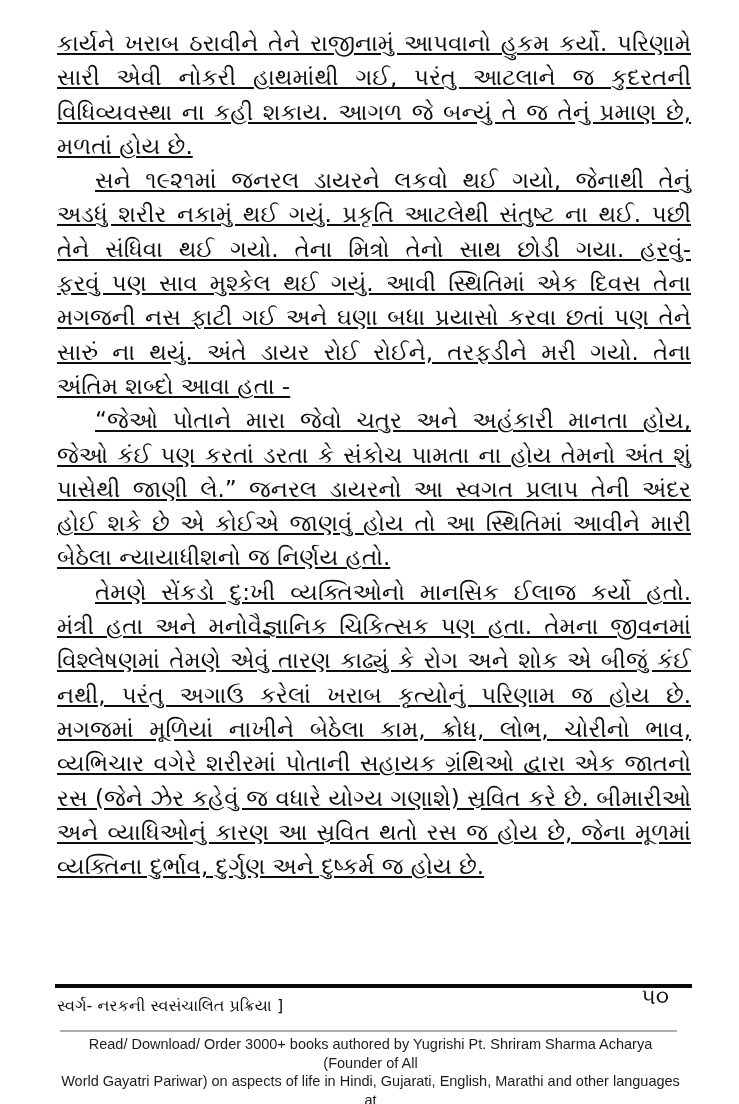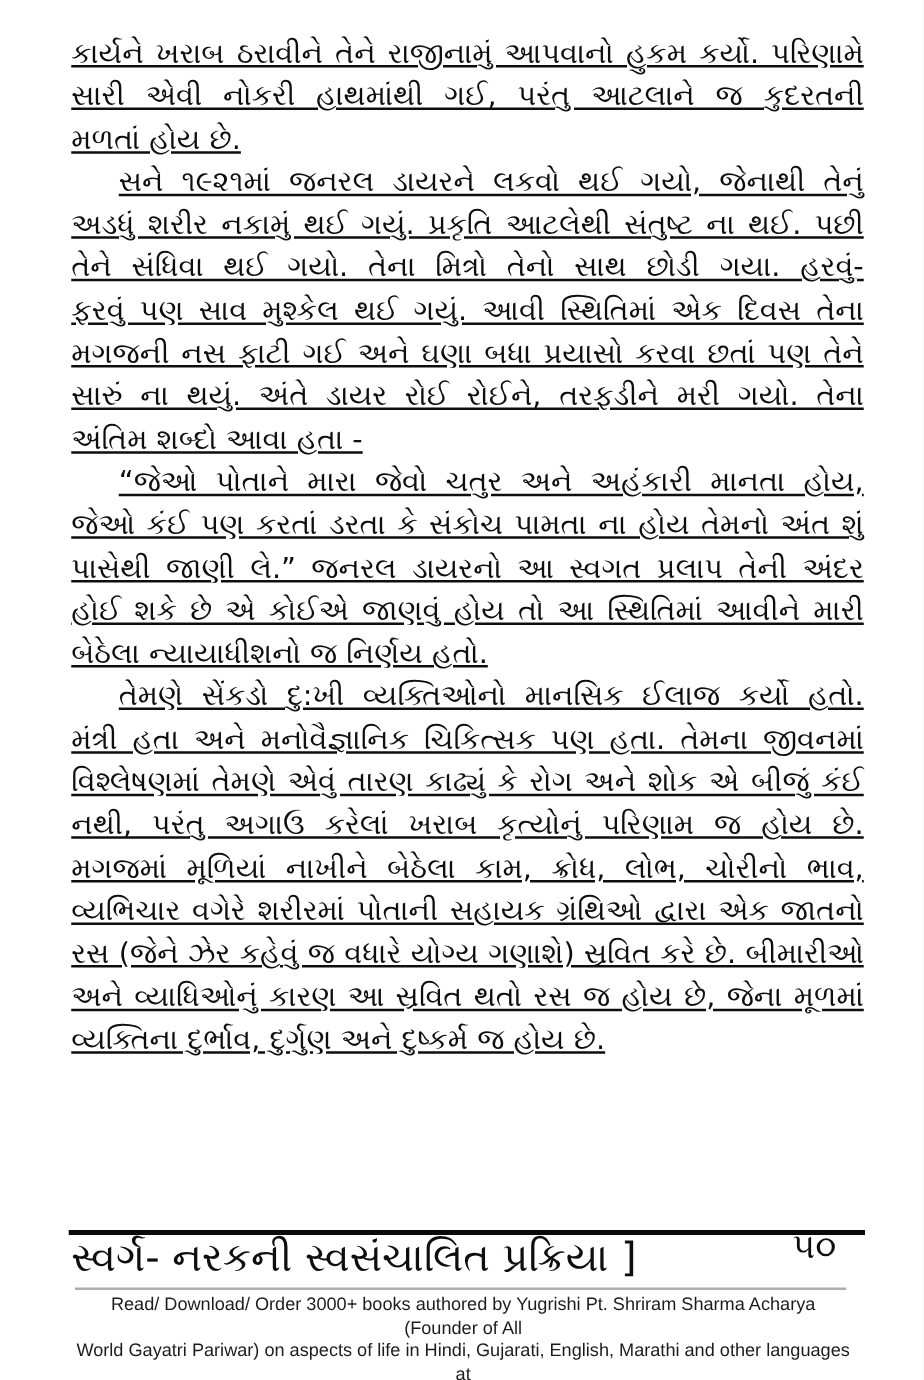--- a/index.html
+++ b/index.html
@@ -34,22 +34,22 @@
   .rule-thick {
     margin: 0 47px 0 55px;
     border-top: 4px solid #0a0a0a;
   }
   .title-row {
     display: flex;
     justify-content: space-between;
     align-items: flex-start;
     margin: 2px 70px 0 57px;
   }
-  .running-title { font-size: 32px; line-height: 32px; }
-  .page-number { font-size: 28px; line-height: 26px; margin-top: -6px; }
+  .running-title { font-size: 16px; line-height: 32px; }
+  .page-number { font-size: 22px; line-height: 26px; margin-top: -6px; }
   .rule-thin {
     margin: 8px 62px 0 60px;
     border-top: 2px solid #aeaeae;
   }
   .credit {
     margin: 3px 58px 0 60px;
     text-align: center;
     font-family: "Liberation Sans", sans-serif;
     font-size: 14.5px;
     line-height: 18.5px;
@@ -58,20 +58,21 @@
 </style>
 </head>
 <body>
 
 <div class="page">
 
   <div class="body-text">
       <div class="para">
         <div class="line just">કાર્યને ખરાબ ઠરાવીને તેને રાજીનામું આપવાનો હુકમ કર્યો. પરિણામે</div>
         <div class="line just">સારી એવી નોકરી હાથમાંથી ગઈ, પરંતુ આટલાને જ કુદરતની</div>
+        <div class="line just">વિધિવ્યવસ્થા ના કહી શકાય. આગળ જે બન્યું તે જ તેનું પ્રમાણ છે,</div>
         <div class="line">મળતાં હોય છે.</div>
       </div>
       <div class="para indent">
         <div class="line just">સને ૧૯૨૧માં જનરલ ડાયરને લકવો થઈ ગયો, જેનાથી તેનું</div>
         <div class="line just">અડધું શરીર નકામું થઈ ગયું. પ્રકૃતિ આટલેથી સંતુષ્ટ ના થઈ. પછી</div>
         <div class="line just">તેને સંધિવા થઈ ગયો. તેના મિત્રો તેનો સાથ છોડી ગયા. હરવું-</div>
         <div class="line just">ફરવું પણ સાવ મુશ્કેલ થઈ ગયું. આવી સ્થિતિમાં એક દિવસ તેના</div>
         <div class="line just">મગજની નસ ફાટી ગઈ અને ઘણા બધા પ્રયાસો કરવા છતાં પણ તેને</div>
         <div class="line just">સારું ના થયું. અંતે ડાયર રોઈ રોઈને, તરફડીને મરી ગયો. તેના</div>
         <div class="line">અંતિમ શબ્દો આવા હતા -</div>

